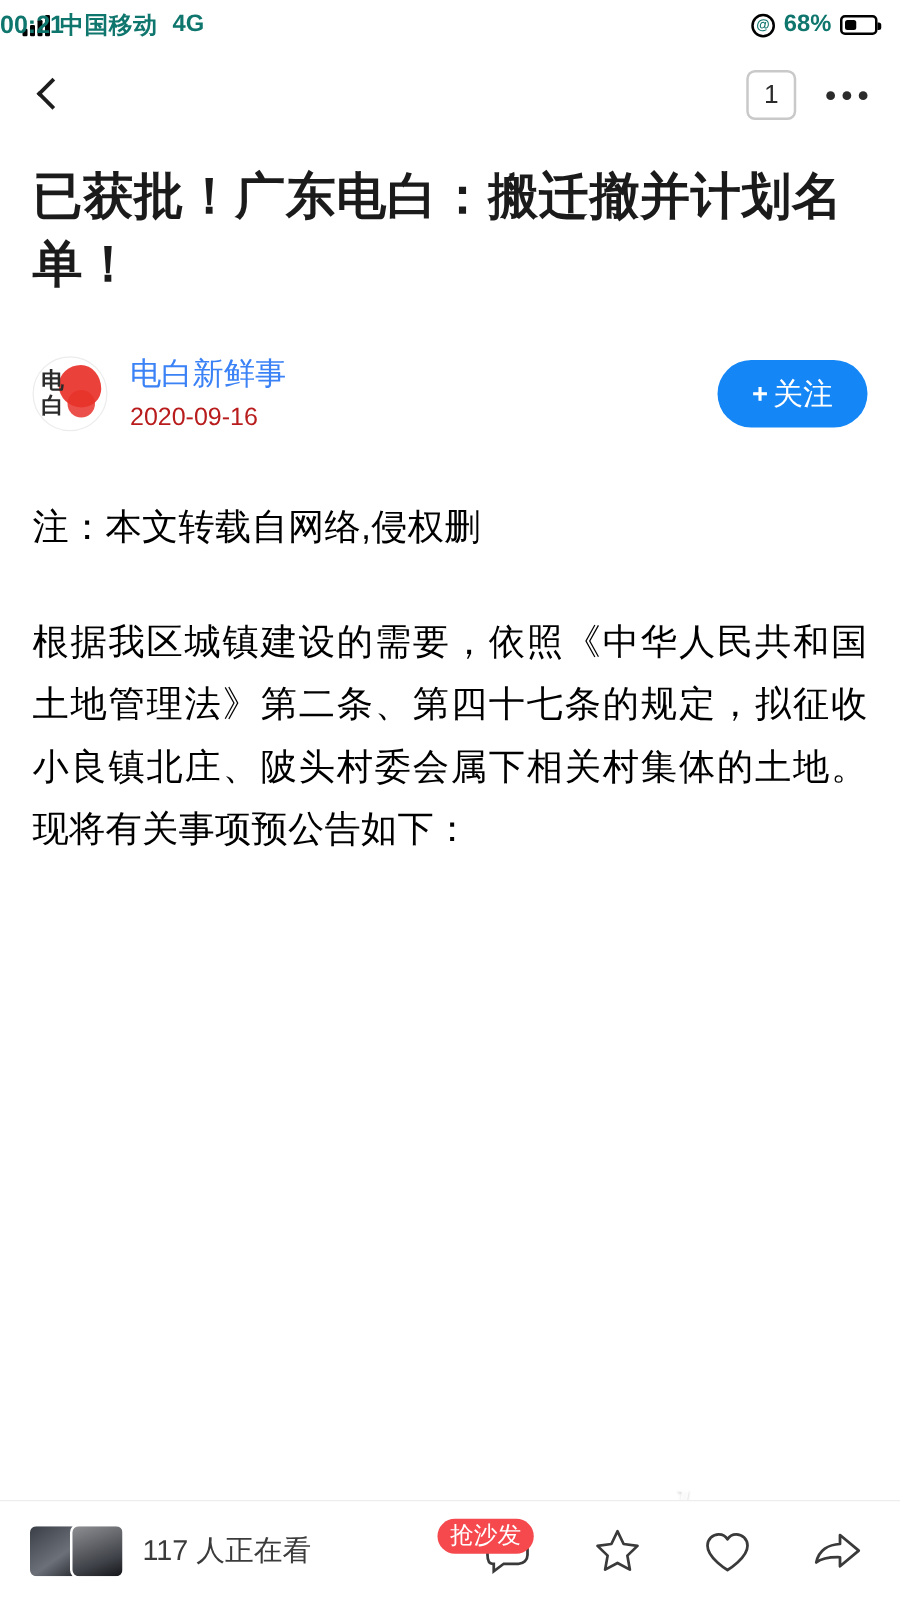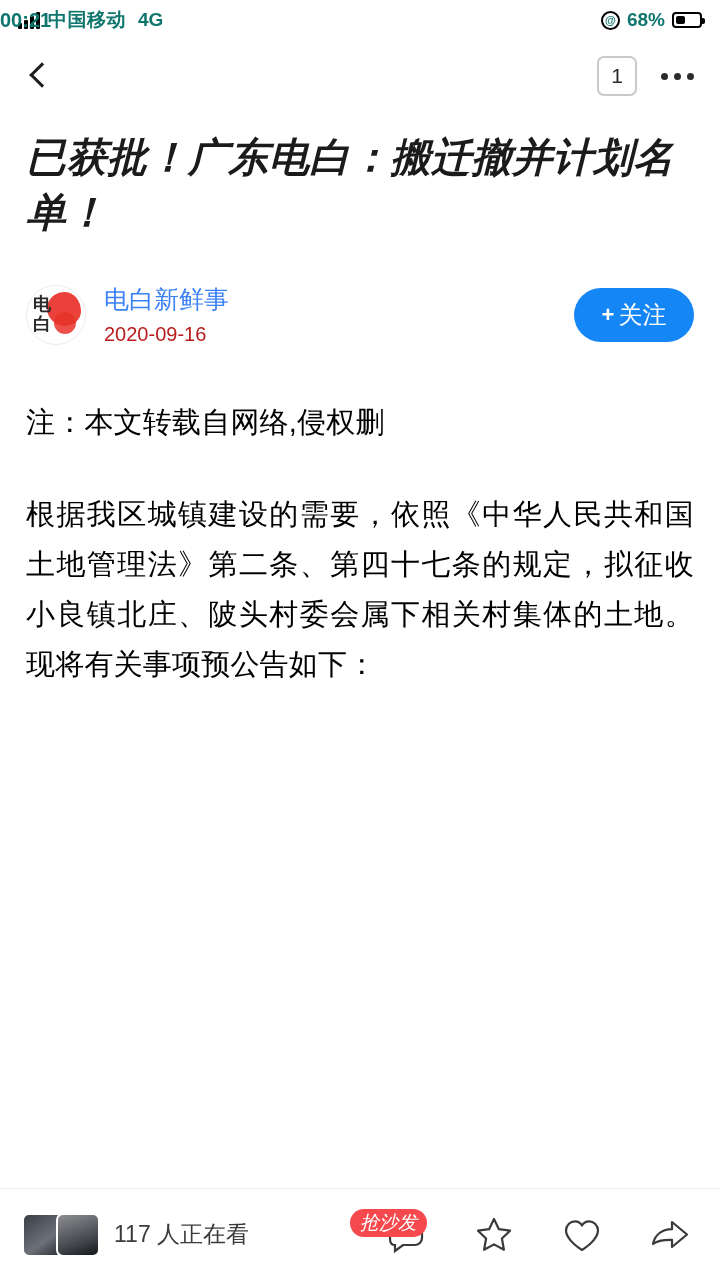--- a/index.html
+++ b/index.html
@@ -81,21 +81,20 @@
   .article {
     padding:18px 26px 0 26px;
     height:1280px;
   }
   .title {
     font-size:40px;
     line-height:1.38;
     font-weight:700;
     color:#1b1b1b;
     letter-spacing:.5px;
-    font-style:italic;
   }
 
   .byline {
     display:flex;
     align-items:center;
     margin-top:44px;
   }
   .avatar {
     width:60px;height:60px;border-radius:50%;
     border:1px solid #ececec;
@@ -145,21 +144,21 @@
     margin-top:42px;
     letter-spacing:.2px;
     text-align:justify;
   }
   .para.first { margin-top:52px; }
 
   
   .bottombar {
     position:absolute;
     left:0;right:0;bottom:0;
-    height:92px;
+    height:80px;
     background:#fff;
     border-top:1px solid #ededed;
     display:flex;
     align-items:center;
     padding:0 22px;
   }
   .watchers { display:flex; align-items:center; }
   .faces { display:flex; }
   .face {
     width:44px;height:44px;border-radius:7px;border:2px solid #fff;
@@ -172,21 +171,21 @@
 
   .bottom-icons {
     margin-left:auto;
     display:flex;
     align-items:center;
     gap:44px;
     padding-right:6px;
   }
   .bicon { width:44px;height:44px;position:relative;cursor:pointer;color:#3a3a3a;}
   .bicon svg{width:100%;height:100%;display:block;}
-  .comment-wrap { position:relative;font-style:italic; }
+  .comment-wrap { position:relative; }
   .badge {
     position:absolute;
     left:-34px; top:-4px;
     background:#f5494e;
     color:#fff;
     font-size:19px;
     border-radius:18px;
     padding:4px 10px;
     white-space:nowrap;
     line-height:1.1;

